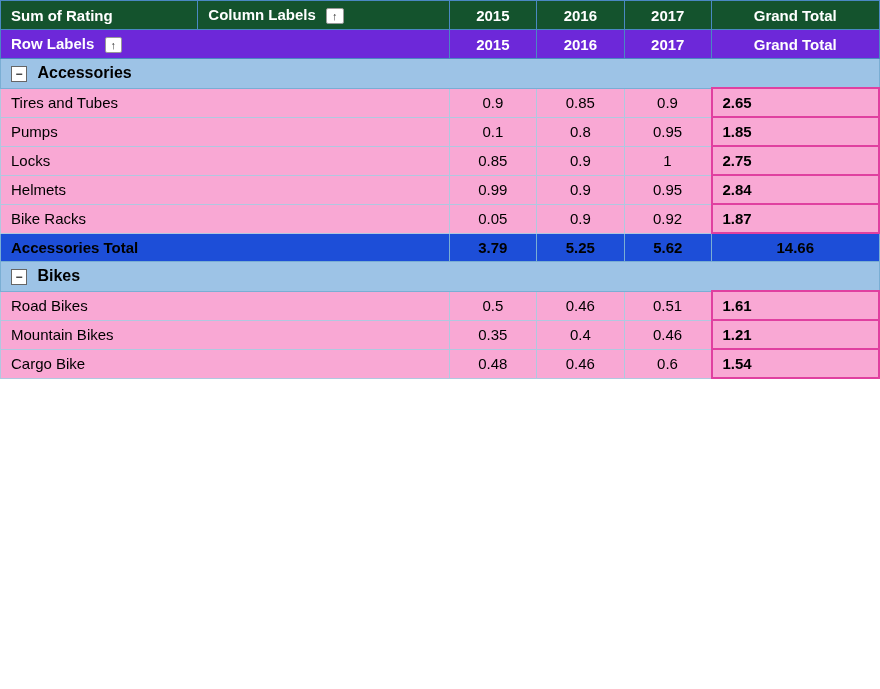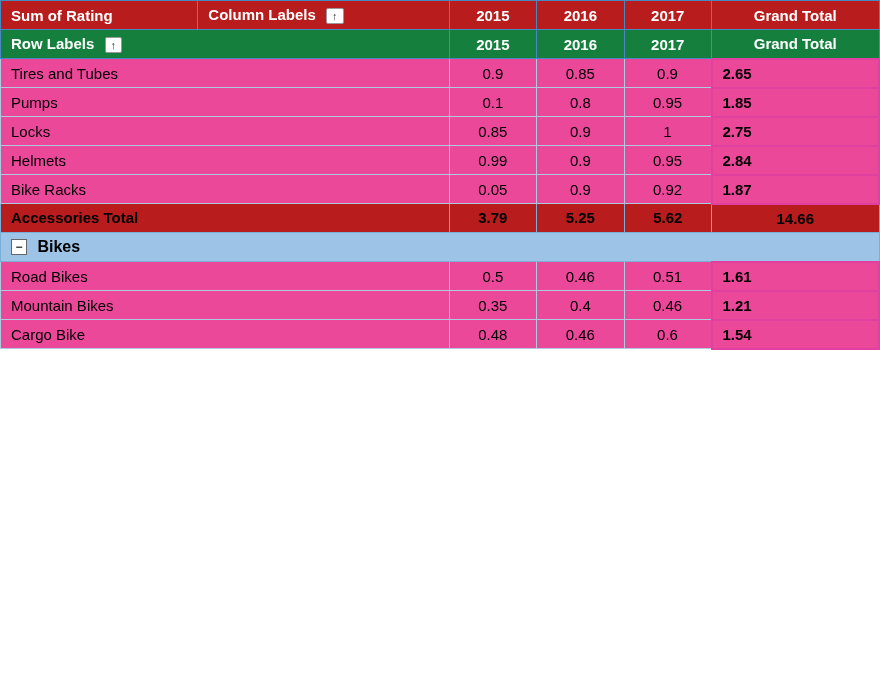--- a/index.html
+++ b/index.html
@@ -12,26 +12,26 @@
     }
     .pivot-table {
       width: 880px;
       border-collapse: collapse;
     }
     .pivot-table td, .pivot-table th {
       padding: 5px 10px;
       border: 1px solid #b0c8e0;
     }
     .header-row-1 {
-      background: #b91c1c;
+      background: #14532d;
       color: #fff;
       font-weight: bold;
     }
     .header-row-2 {
-      background: #15803d;
+      background: #6d28d9;
       color: #fff;
       font-weight: bold;
     }
     .header-row-1 td, .header-row-2 td {
       border-color: #4a88c2;
     }
     .col-num {
       text-align: center;
     }
     .col-label {
@@ -39,27 +39,27 @@
     }
     .category-row {
       background: #9dc3e6;
       font-weight: bold;
       font-size: 16px;
     }
     .category-row td {
       border-color: #7aaed4;
     }
     .detail-row {
-      background: #ec4899;
+      background: #f9a8d4;
     }
     .detail-row td {
       border-color: #b0c8e0;
     }
     .total-row {
-      background: #b91c1c;
+      background: #1d4ed8;
       font-weight: bold;
     }
     .total-row td {
       border-color: #7aaed4;
     }
     .grand-total-cell {
       border: 2.5px solid #e040a0 !important;
       font-weight: bold;
       text-align: left;
     }
@@ -118,20 +118,26 @@
     <td colspan="4" class="col-label">
       <span>Row Labels</span>
       <span class="sort-btn">↑</span>
     </td>
     <td class="col-num">2015</td>
     <td class="col-num">2016</td>
     <td class="col-num">2017</td>
     <td class="col-num">Grand Total</td>
   </tr>
 
+  <tr class="category-row">
+    <td colspan="8" class="col-label">
+      <span class="collapse-btn">−</span>
+      <strong>Accessories</strong>
+    </td>
+  </tr>
 
   <tr class="detail-row">
     <td colspan="4" class="col-label indent">Tires and Tubes</td>
     <td class="col-num">0.9</td>
     <td class="col-num">0.85</td>
     <td class="col-num">0.9</td>
     <td class="grand-total-cell">2.65</td>
   </tr>
   <tr class="detail-row">
     <td colspan="4" class="col-label indent">Pumps</td>

